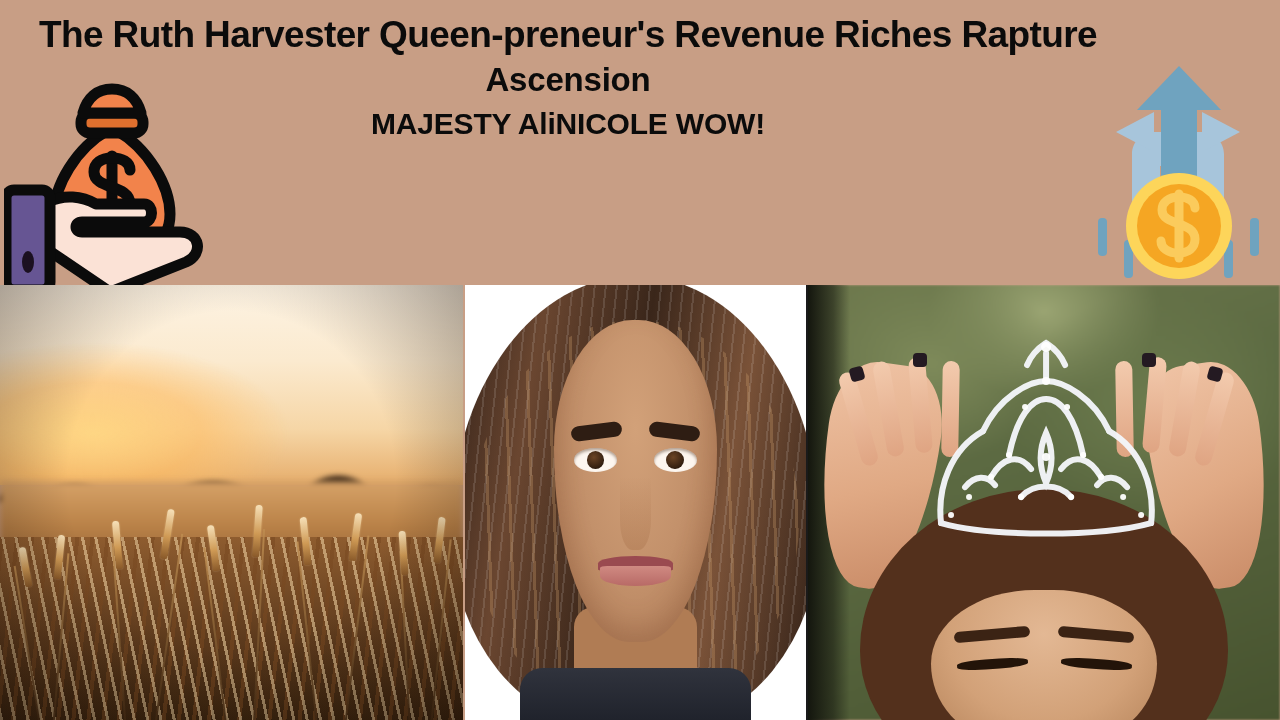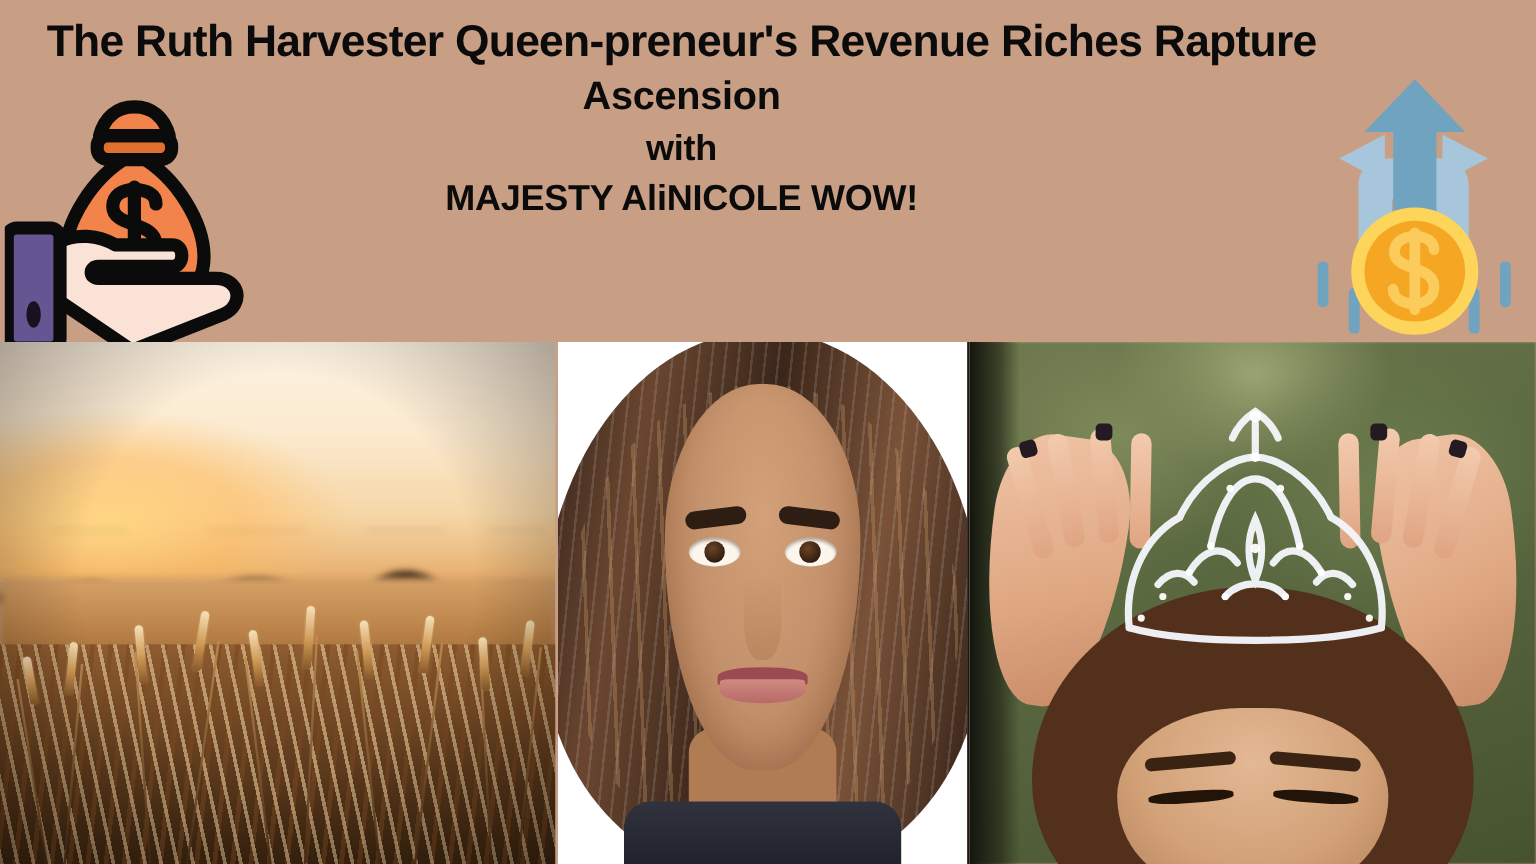--- a/index.html
+++ b/index.html
@@ -289,21 +289,20 @@
                  L106 210 L44 168 Z" fill="#fbe2d6" stroke="#0b0b0b" stroke-width="11" stroke-linejoin="round" stroke-linecap="round"></path>
 
         <rect x="2" y="108" width="44" height="100" rx="8" fill="#665593" stroke="#0b0b0b" stroke-width="11"></rect>
         <ellipse cx="24" cy="180" rx="6" ry="11" fill="#1b1020"></ellipse>
       </svg>
     </div>
 
     <div id="headline-block">
       <span class="hl-line hl-1">The Ruth Harvester Queen-preneur's Revenue Riches Rapture</span>
       <span class="hl-line hl-2">Ascension</span>
-      <span class="hl-line hl-4">with</span>
       <span class="hl-line hl-4">MAJESTY AliNICOLE WOW!</span>
     </div>
 
     <div id="icon-growth-coin">
       <svg viewBox="0 0 204 228" width="204" height="228" aria-hidden="true">
 
         <g>
           <path d="M56 160 L56 96 C56 84 66 74 78 74 L100 74 L100 108 L84 108 L84 160 Z" fill="#a7c5db"></path>
           <path d="M78 54 L78 94 L40 74 Z" fill="#a7c5db"></path>
         </g>

